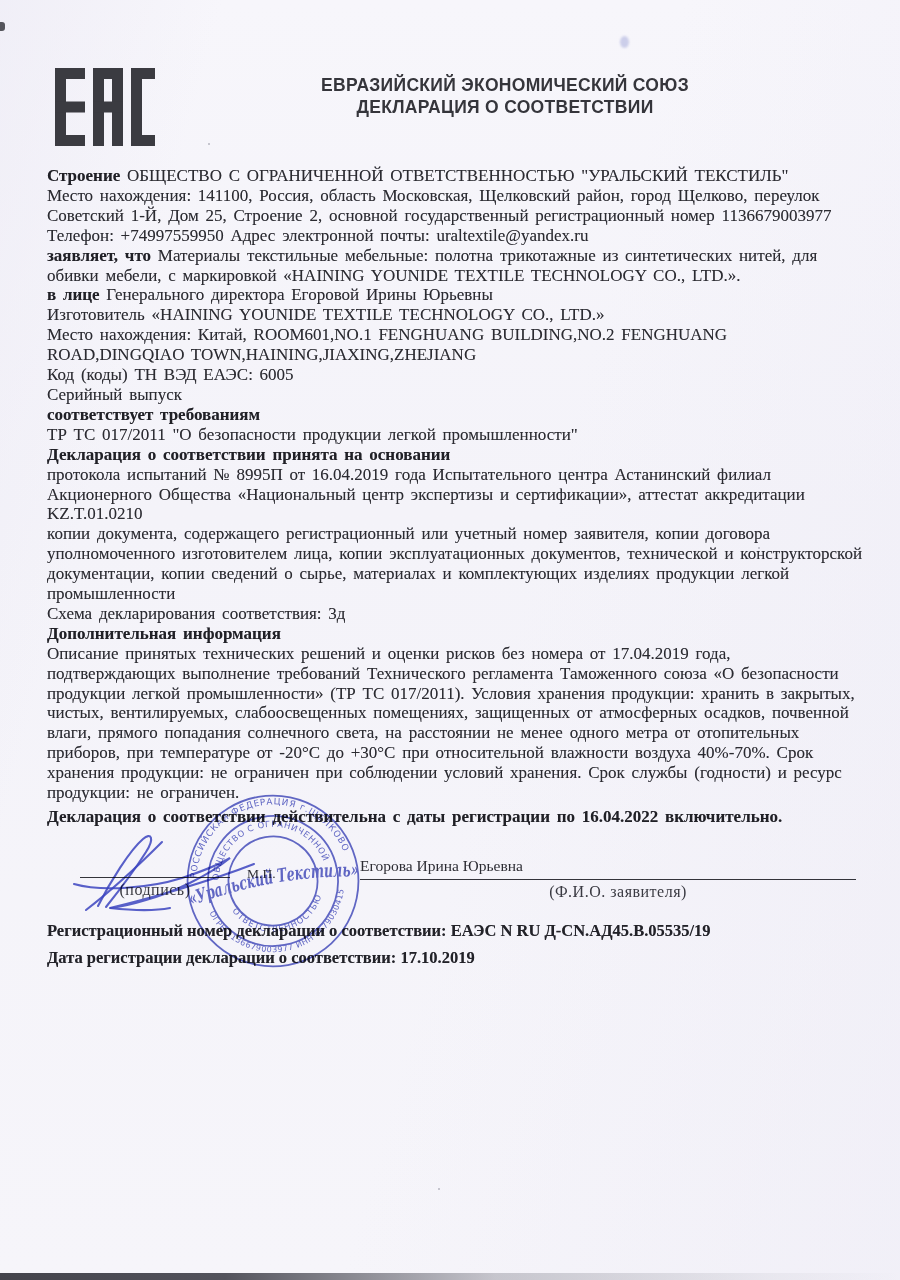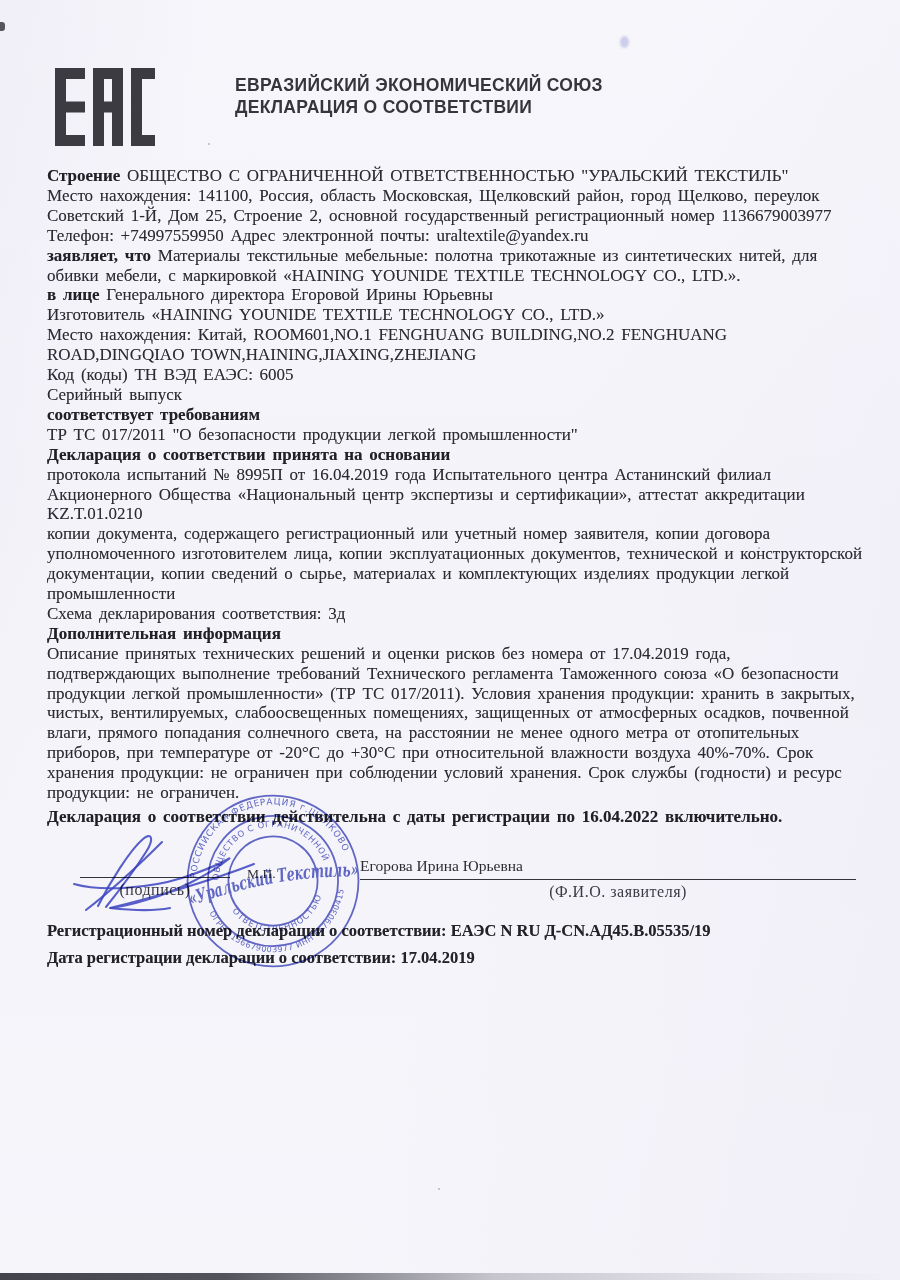--- a/index.html
+++ b/index.html
@@ -10,20 +10,21 @@
       linear-gradient(105deg, rgba(235,233,244,.55) 0%, rgba(255,255,255,0) 18%, rgba(255,255,255,0) 55%, rgba(236,234,245,.5) 100%),
       linear-gradient(180deg,#f7f6fb 0%, #f4f3f9 40%, #f6f5fa 100%);
     overflow:hidden;
     font-family:"Liberation Serif", serif;
     color:#2b2b31;
   }
   
   .eac-logo{position:absolute;left:55px;top:68px;}
   .hdr{
     position:absolute;left:235px;top:74px;width:540px;
+    text-align:center;
     font-family:"Liberation Sans", sans-serif;
     font-weight:bold;font-size:17.5px;line-height:22px;
     color:#35353b;letter-spacing:.3px;
   }
   
   .doc-body{
     position:absolute;left:47px;top:166px;width:818px;
     font-size:17px;line-height:19.9px;word-spacing:2.5px;
     color:#2b2b31;
     text-shadow:0 0 .5px rgba(50,50,60,.35);
@@ -112,21 +113,21 @@
   <div class="sigline" style="left:80px;top:877px;width:150px;"></div>
   <div class="sig-caption" style="left:80px;top:881px;width:150px;">(подпись)</div>
 
   <div class="mp">М.П.</div>
 
   <div class="fio-name">Егорова Ирина Юрьевна</div>
   <div class="sigline" style="left:360px;top:879px;width:496px;"></div>
   <div class="sig-caption" style="left:360px;top:883px;width:496px;margin-left:10px;">(Ф.И.О. заявителя)</div>
 
   <div class="footer-line" style="top:921px;">Регистрационный номер декларации о соответствии: ЕАЭС N RU Д-CN.АД45.В.05535/19</div>
-  <div class="footer-line" style="top:948px;">Дата регистрации декларации о соответствии:  17.04.2019</div>
+  <div class="footer-line" style="top:948px;">Дата регистрации декларации о соответствии:  17.10.2019</div>
 
   <svg class="signature" width="230" height="96" viewBox="0 0 230 96">
     <g fill="none" stroke="rgba(62,72,196,0.85)" stroke-width="2.1" stroke-linecap="round">
       <path d="M 40 80 C 52 56 72 24 85 13 C 93 6 97 12 88 26 C 76 45 60 66 48 81"></path>
       <path d="M 28 84 C 54 64 84 36 104 16"></path>
       <path d="M 16 58 C 44 66 92 62 124 52 C 148 44 162 38 172 32 C 150 50 116 66 88 74 C 72 79 60 81 52 82 C 86 74 150 56 196 38"></path>
       <path d="M 52 82 C 70 84 92 86 112 82"></path>
     </g>
   </svg>
 

